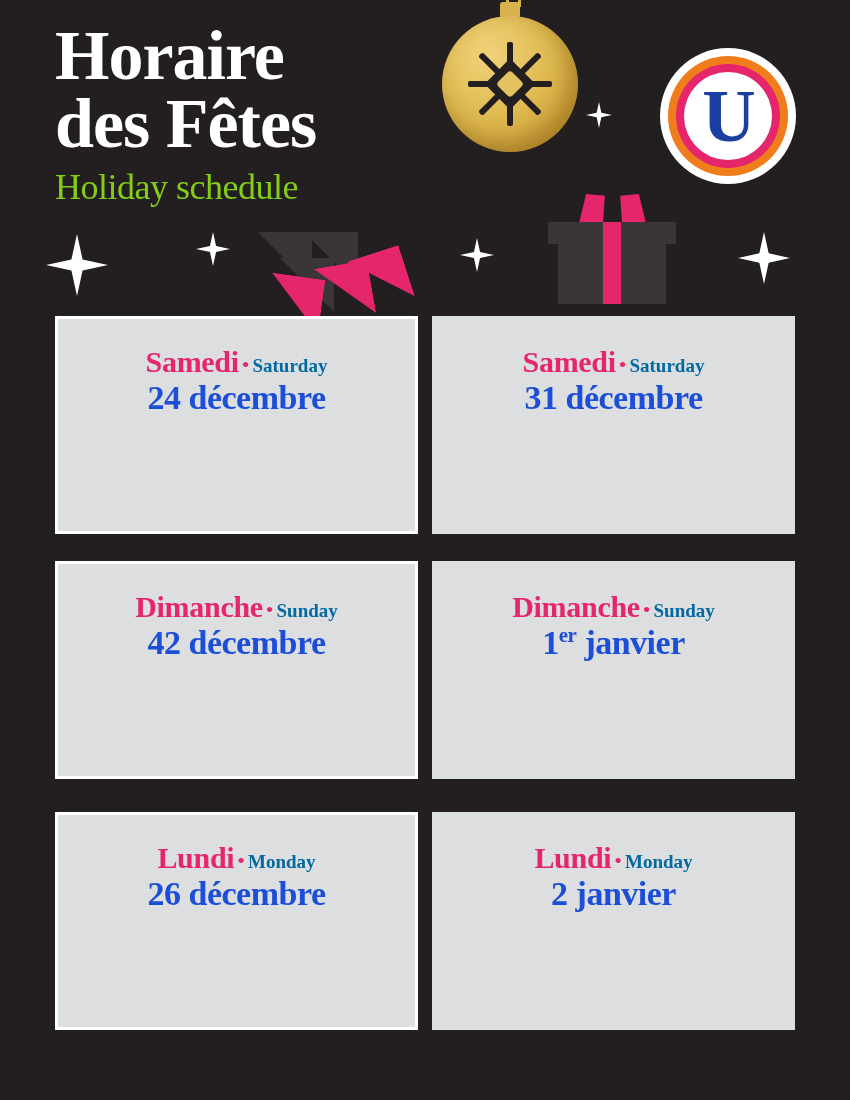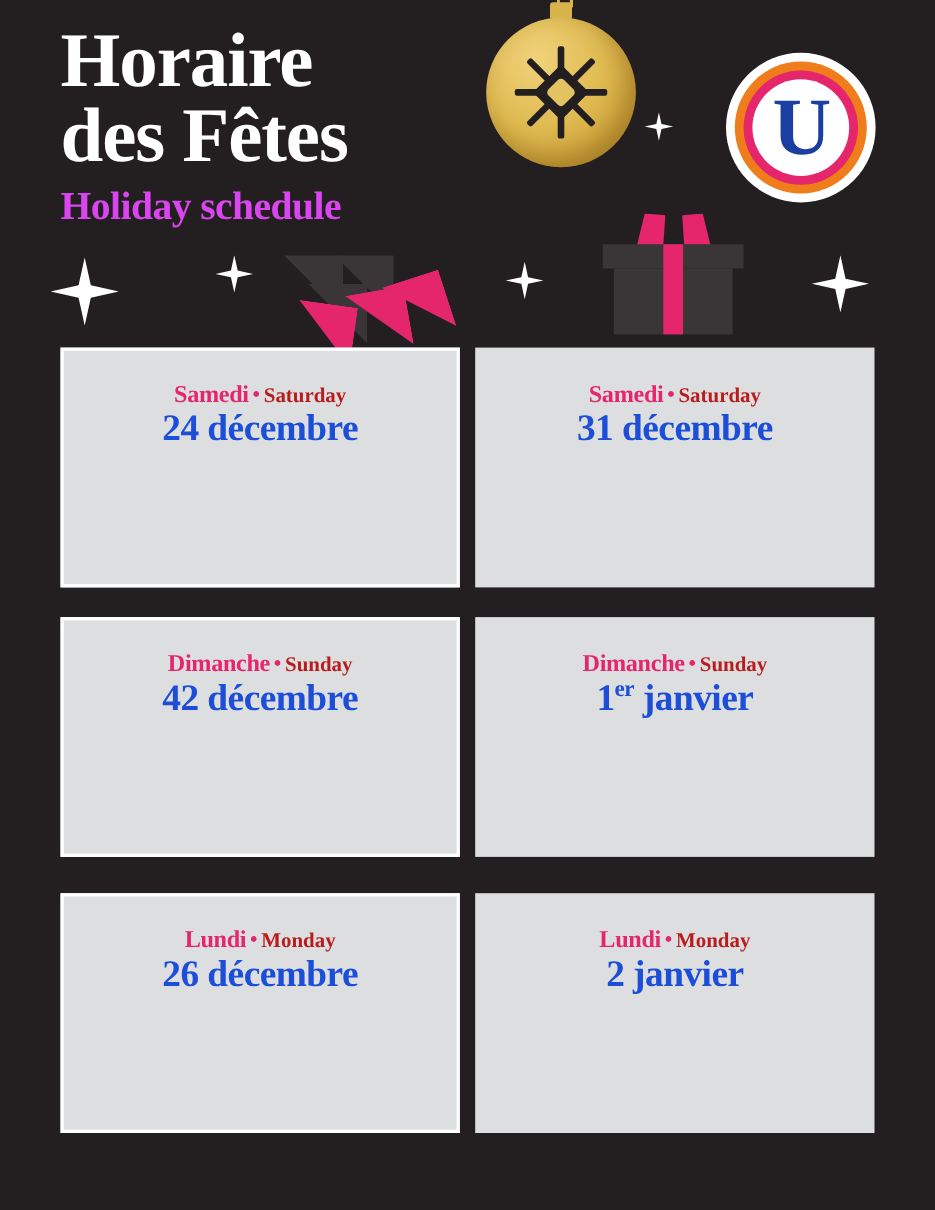--- a/index.html
+++ b/index.html
@@ -36,22 +36,22 @@
     font-weight: bold;
     color: #ffffff;
     font-size: 70px;
     line-height: 0.97;
     letter-spacing: -1px;
     margin: 0;
   }
 
   .title-en {
     font-family: "Liberation Serif", serif;
-    font-weight: bold;
-    color: #d946ef;
+    font-weight: normal;
+    color: #84cc16;
     font-size: 36px;
     line-height: 1.1;
     letter-spacing: -0.5px;
     margin: 10px 0 0 0;
   }
   
   .star {
     position: absolute;
     background: #ffffff;
     clip-path: polygon(50% 0%, 59% 41%, 100% 50%, 59% 59%, 50% 100%, 41% 59%, 0% 50%, 41% 41%);
@@ -257,32 +257,32 @@
   }
   .card.right { border-color: transparent; }
   .card-title {
     text-align: center;
     padding-top: 26px;
   }
   .day {
     font-family: "Liberation Serif", serif;
     font-weight: bold;
     color: #e5256c;
-    font-size: 22px;
+    font-size: 30px;
     letter-spacing: -0.3px;
   }
   .dot {
     color: #e5256c;
     font-size: 22px;
     padding: 0 3px;
   }
   .day-en {
     font-family: "Liberation Serif", serif;
     font-weight: bold;
-    color: #b91c1c;
+    color: #0369a1;
     font-size: 19px;
   }
   .date {
     font-family: "Liberation Serif", serif;
     font-weight: bold;
     color: #1d4ed8;
     font-size: 34px;
     line-height: 1.12;
     letter-spacing: -0.5px;
   }

